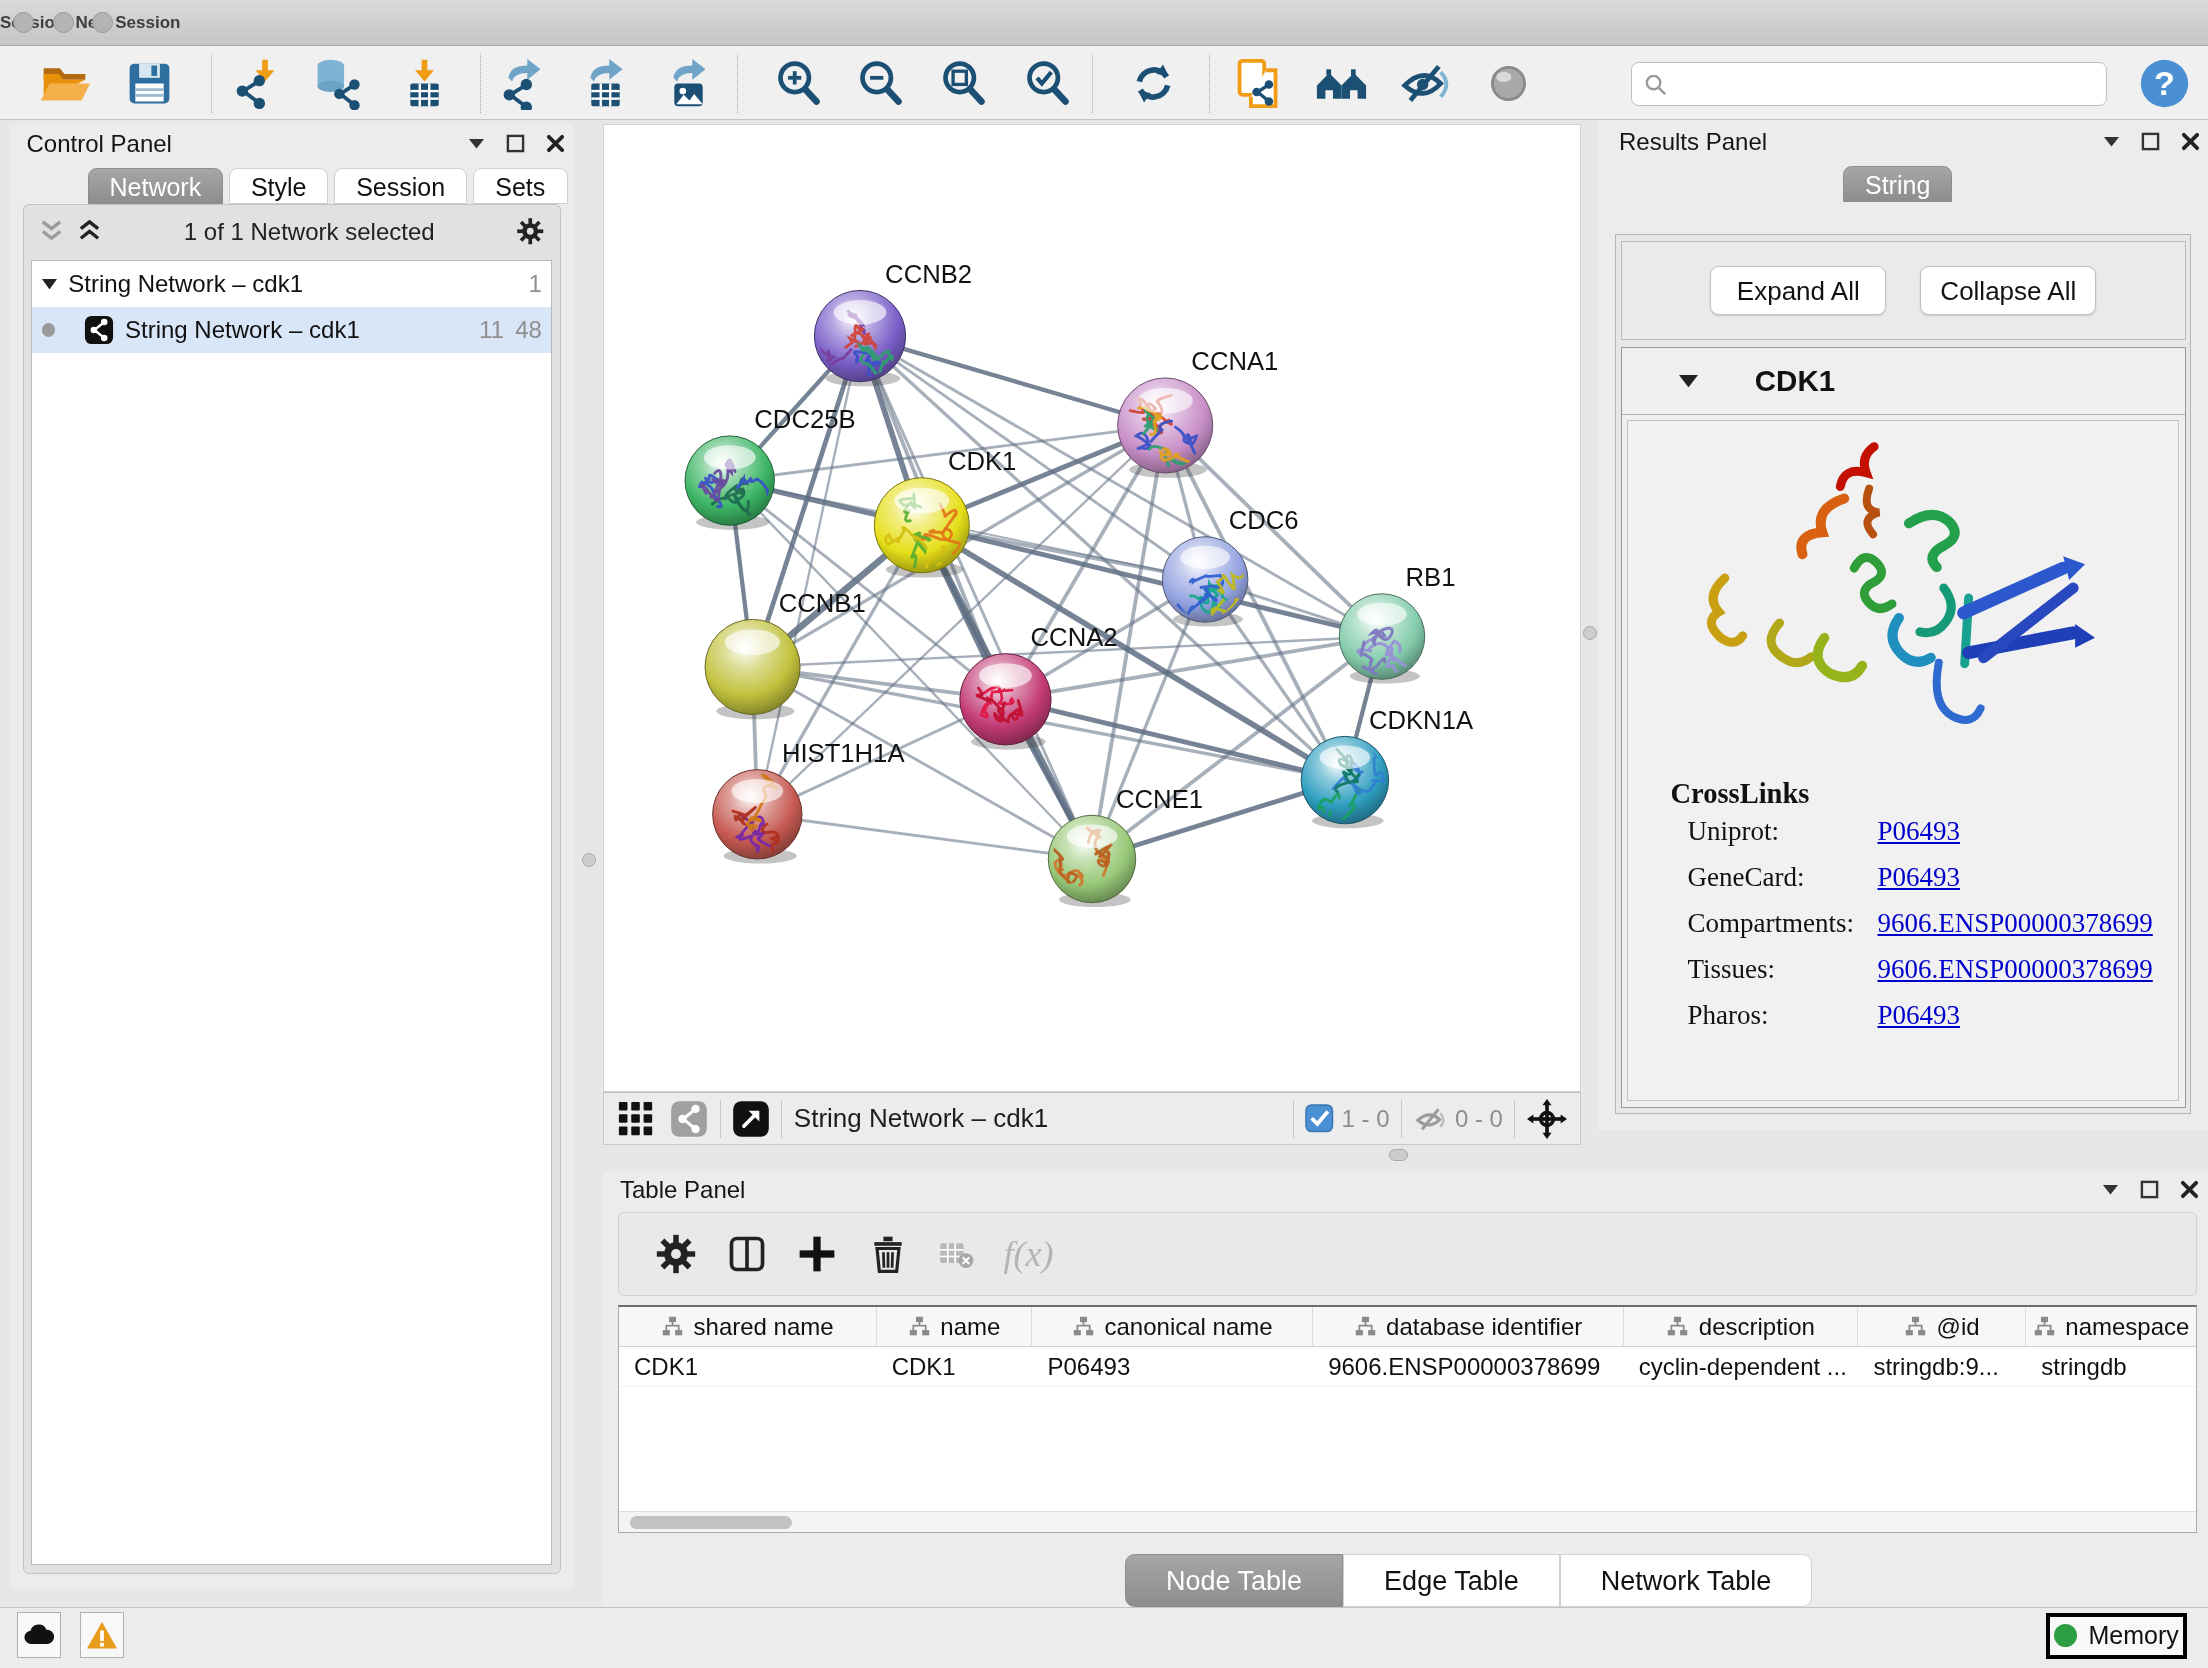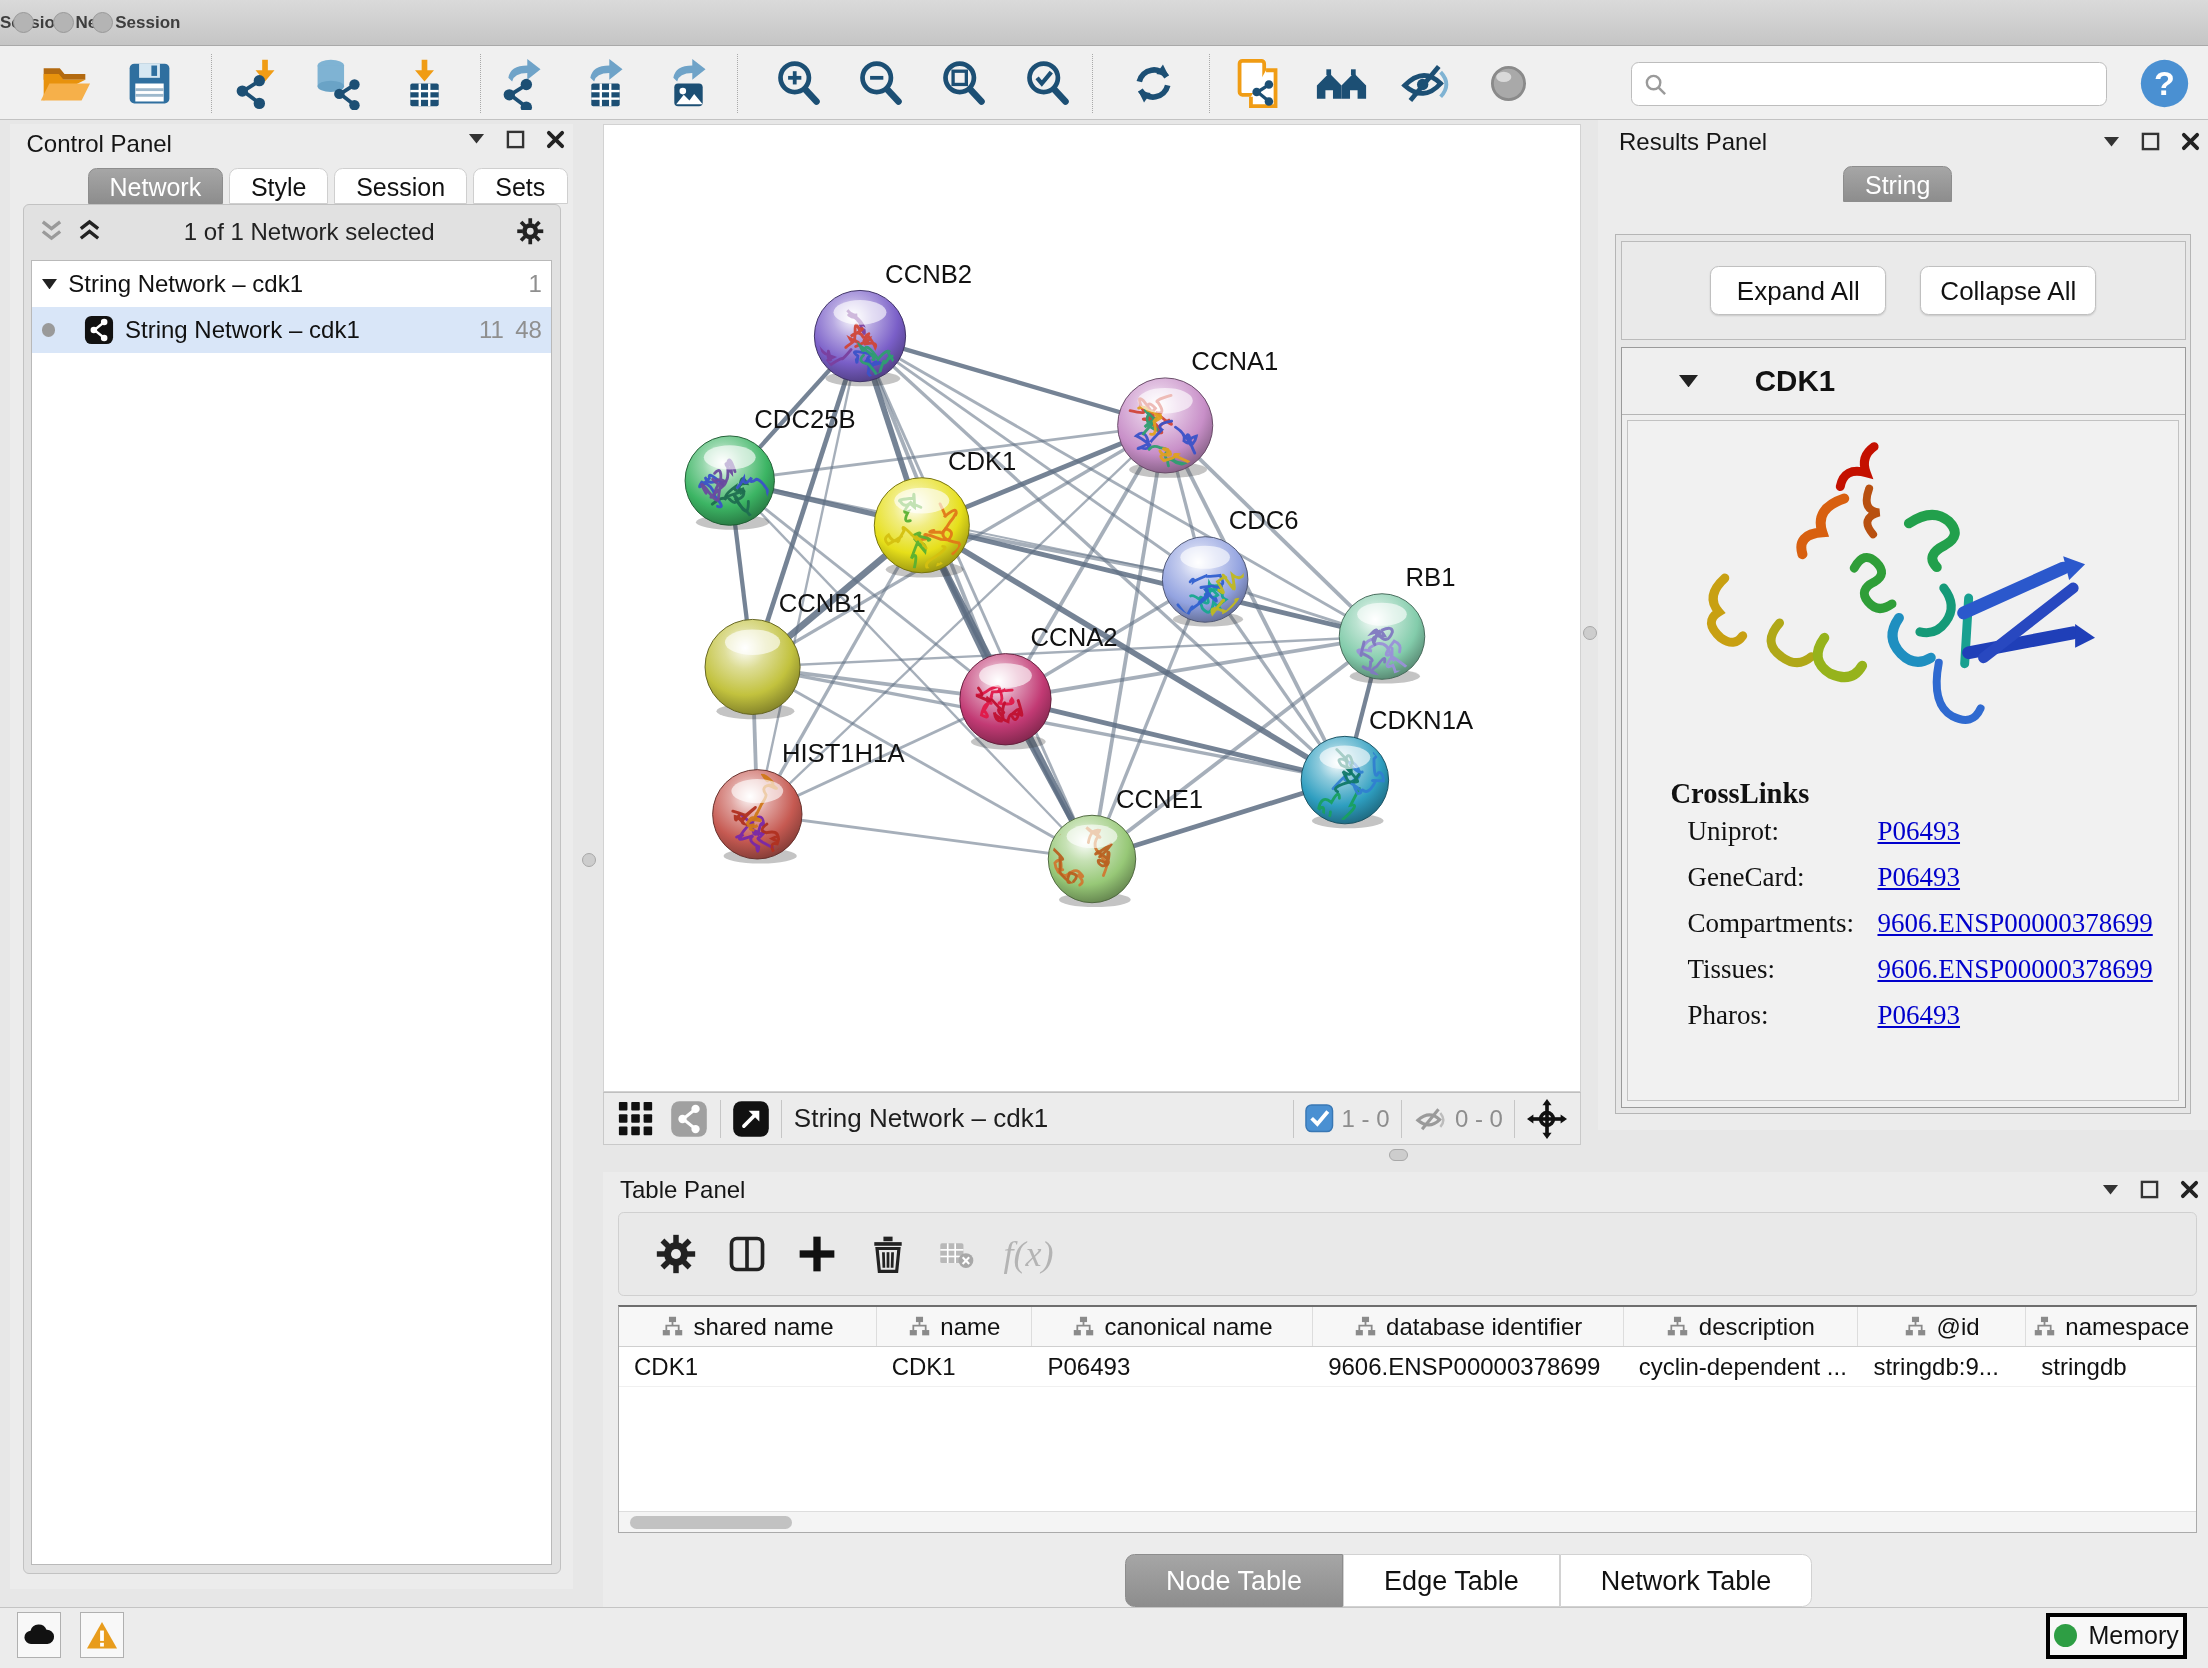--- a/index.html
+++ b/index.html
@@ -262,21 +262,21 @@
   </div>
   <div class="tb" style="left:2138px">
     <svg viewBox="0 0 56 56">
         <circle cx="28" cy="28" r="25" fill="#4a90d2"></circle>
         <text x="28" y="40" text-anchor="middle" font-size="36" font-weight="bold" fill="#fff" font-family="Liberation Sans,sans-serif">?</text>
       </svg>
   </div>
 </div>
 
 <div class="cp">
-  <div style="position:absolute;left:17px;top:5.7px;right:8px;display:flex;align-items:flex-start;justify-content:space-between">
+  <div style="position:absolute;left:17px;top:5.7px;right:8px;display:flex;align-items:center;justify-content:space-between">
     <span class="panel-title">Control Panel</span>
     <span class="pcontrols">
       <svg class="pcbtn" width="17" height="11.4" viewBox="0 0 18 12">
           <path d="M1 1h16L9 11z" fill="#333"></path>
         </svg>
       <svg class="pcbtn" width="19" height="19" viewBox="0 0 20 20">
           <rect x="2" y="2" width="16" height="16" fill="none" stroke="#333" stroke-width="2.5"></rect>
         </svg>
       <svg class="pcbtn" width="19" height="19" viewBox="0 0 20 20">
           <g stroke="#222" stroke-width="4" stroke-linecap="round">

